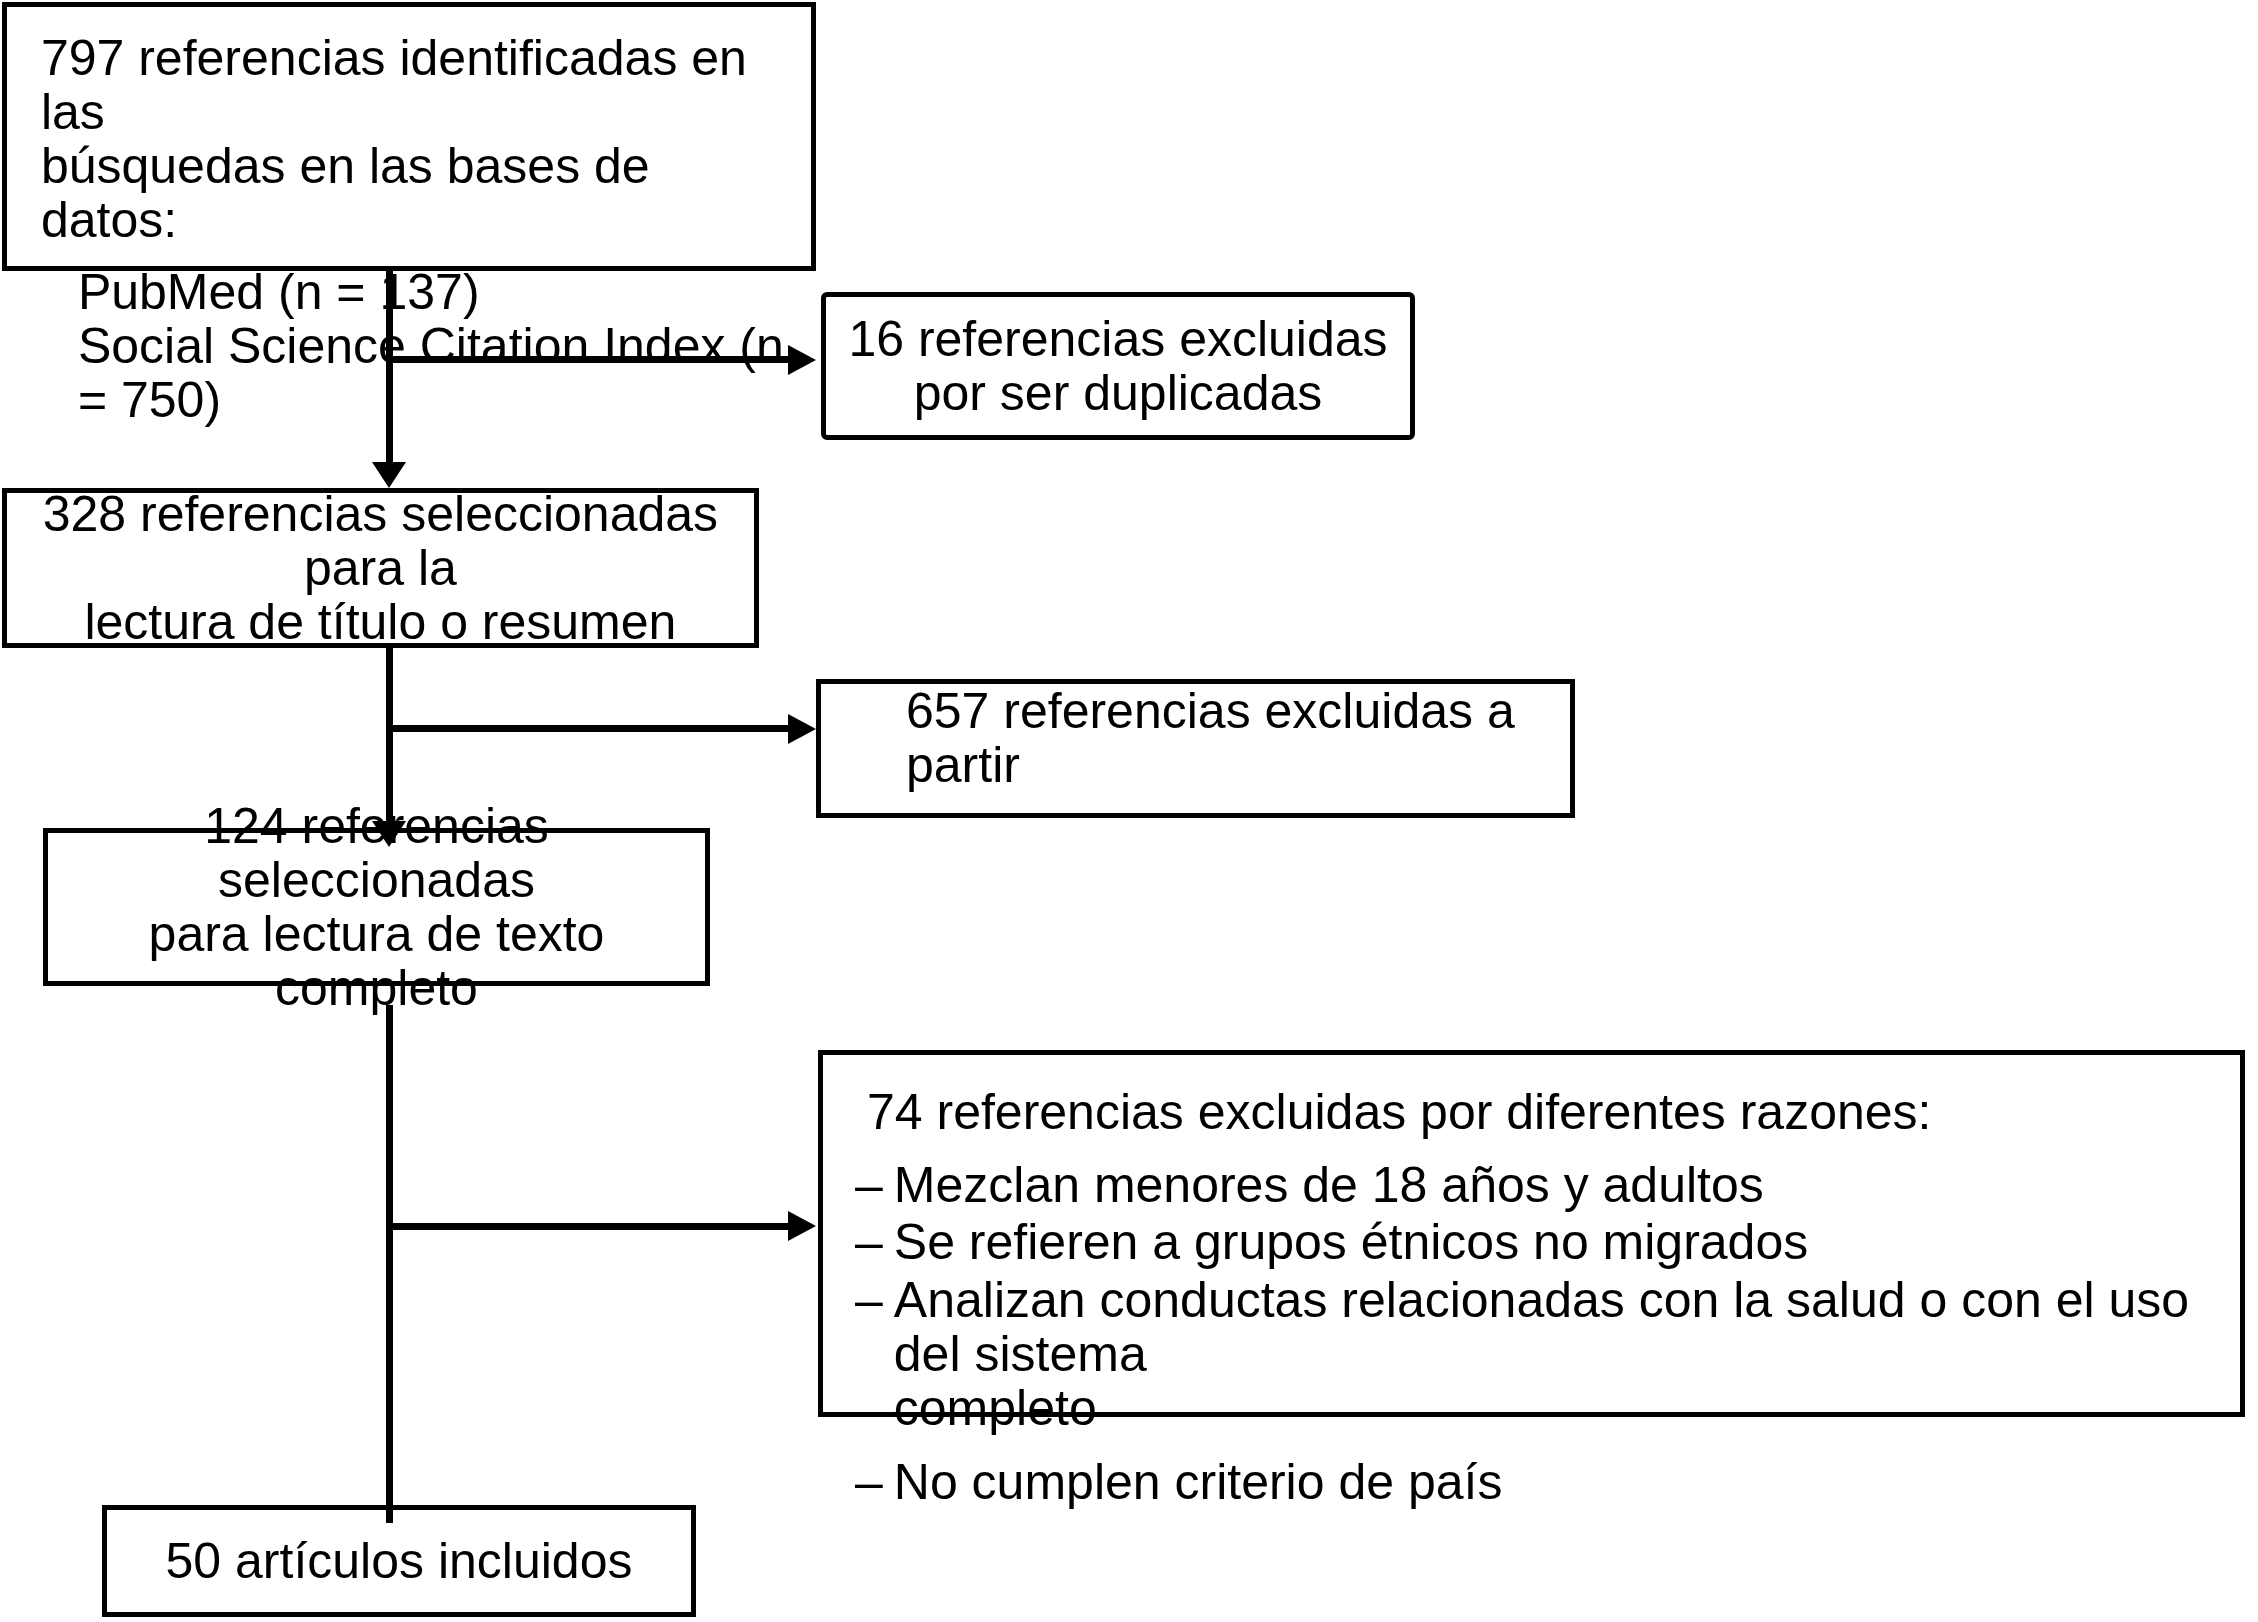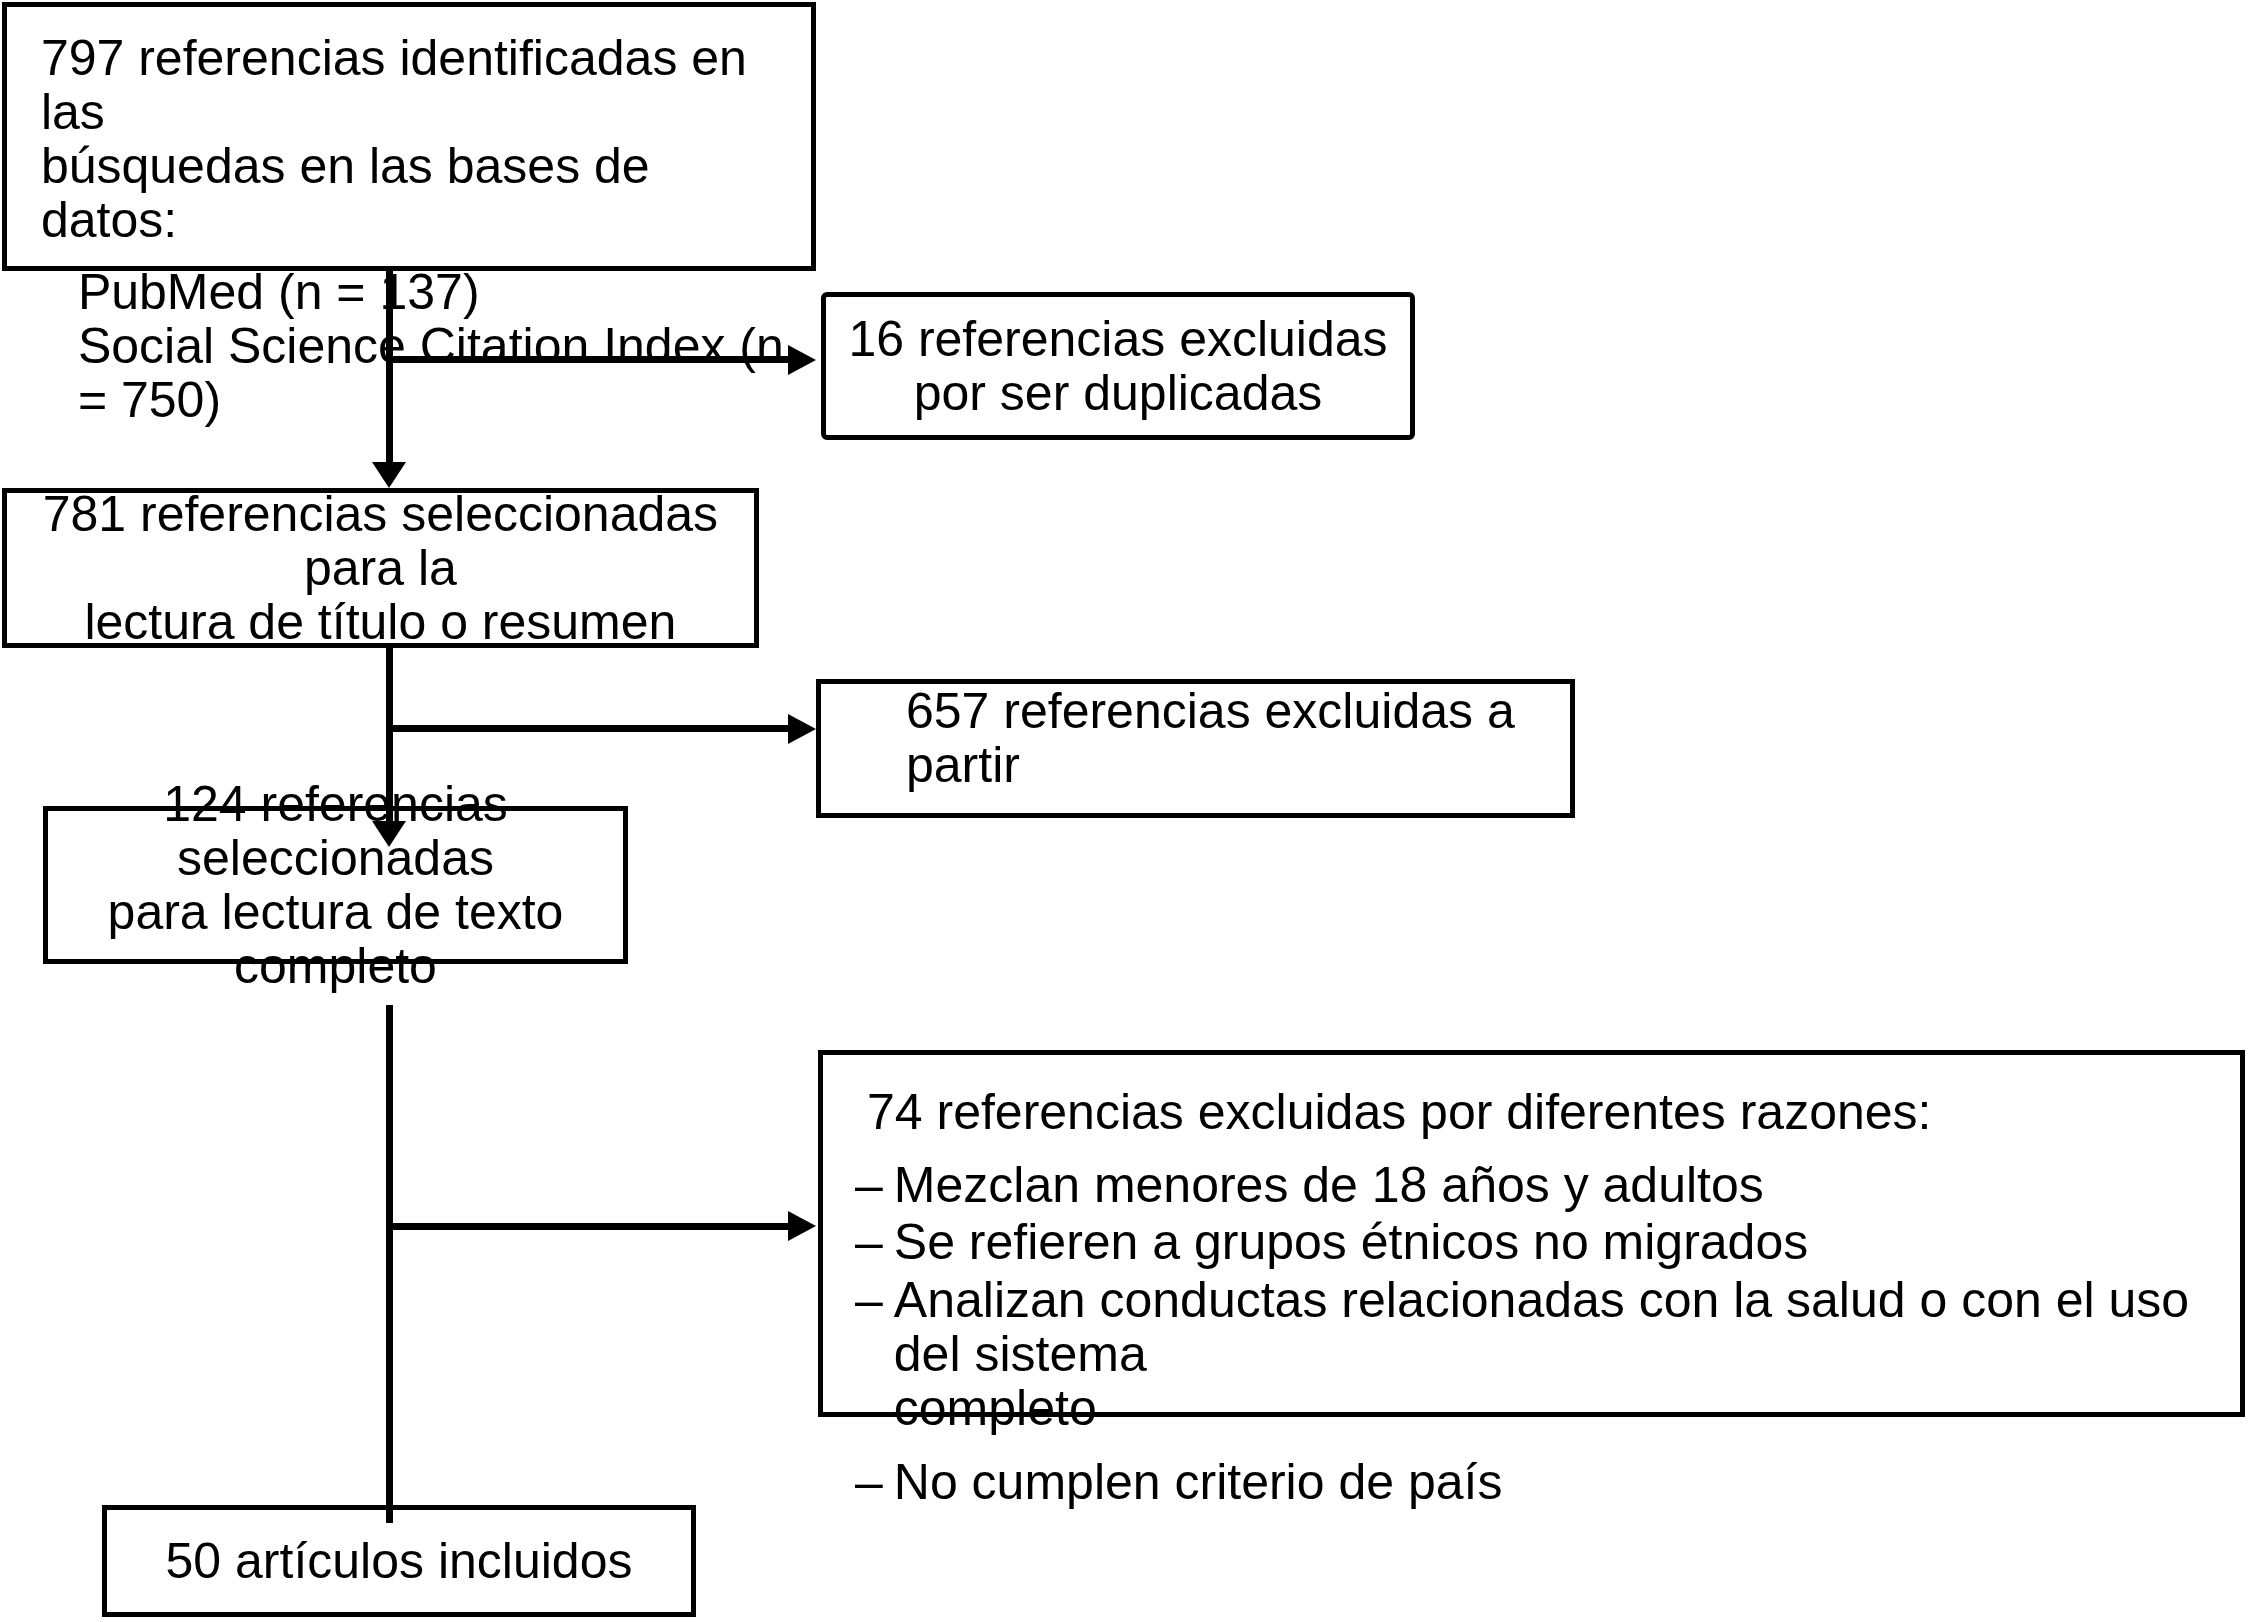--- a/index.html
+++ b/index.html
@@ -31,21 +31,21 @@
     flex-direction: column;
     justify-content: center;
     text-align: left;
   }
 
   
   #box-identified   { left: 1.9px;   top: 1.9px;    width: 814px;  height: 269px; padding: 24px 16.7px 0 34px; }
   #box-dup          { left: 821px; top: 292px;  width: 594px;  height: 148px; border-radius: 6px; }
   #box-title-abs    { left: 1.9px;   top: 488px;  width: 757px;  height: 160px; }
   #box-excl-ta      { left: 816px; top: 679px;  width: 759px;  height: 139px; padding-left: 85px; justify-content: space-between; }
-  #box-fulltext     { left: 43px;  top: 806px;  width: 585px;  height: 158px; }
+  #box-fulltext     { left: 43px;  top: 828px;  width: 667px;  height: 158px; }
   #box-reasons      { left: 818px; top: 1050px; width: 1427px; height: 367px; padding: 30px 22px 0 32px; }
   #box-included     { left: 102px; top: 1505px; width: 594px;  height: 112px; }
 
   #box-identified .indented { margin-top: 18.6px; margin-left: 37px; }
 
   #box-reasons .reasons-title { margin-left: 12px; margin-bottom: 18.6px; }
   .reason-row { display: flex; align-items: flex-start; margin-top: 3.7px; }
   .reason-row .dash { flex: 0 0 auto; margin-right: 11px; }
   .reason-row .reason-text { flex: 1 1 auto; }
   .reason-row.extra-gap { margin-top: 20.4px; }
@@ -90,21 +90,21 @@
       <div>Social Science Citation Index (n = 750)</div>
     </div>
   </div>
 
   <div class="box center-box" id="box-dup">
     <div>16 referencias excluidas</div>
     <div>por ser duplicadas</div>
   </div>
 
   <div class="box center-box" id="box-title-abs">
-    <div>781 referencias seleccionadas para la</div>
+    <div>328 referencias seleccionadas para la</div>
     <div>lectura de título o resumen</div>
   </div>
 
   <div class="box left-box" id="box-excl-ta">
     <div>657 referencias excluidas a partir</div>
   </div>
 
   <div class="box center-box" id="box-fulltext">
     <div>124 referencias seleccionadas</div>
     <div>para lectura de texto completo</div>

